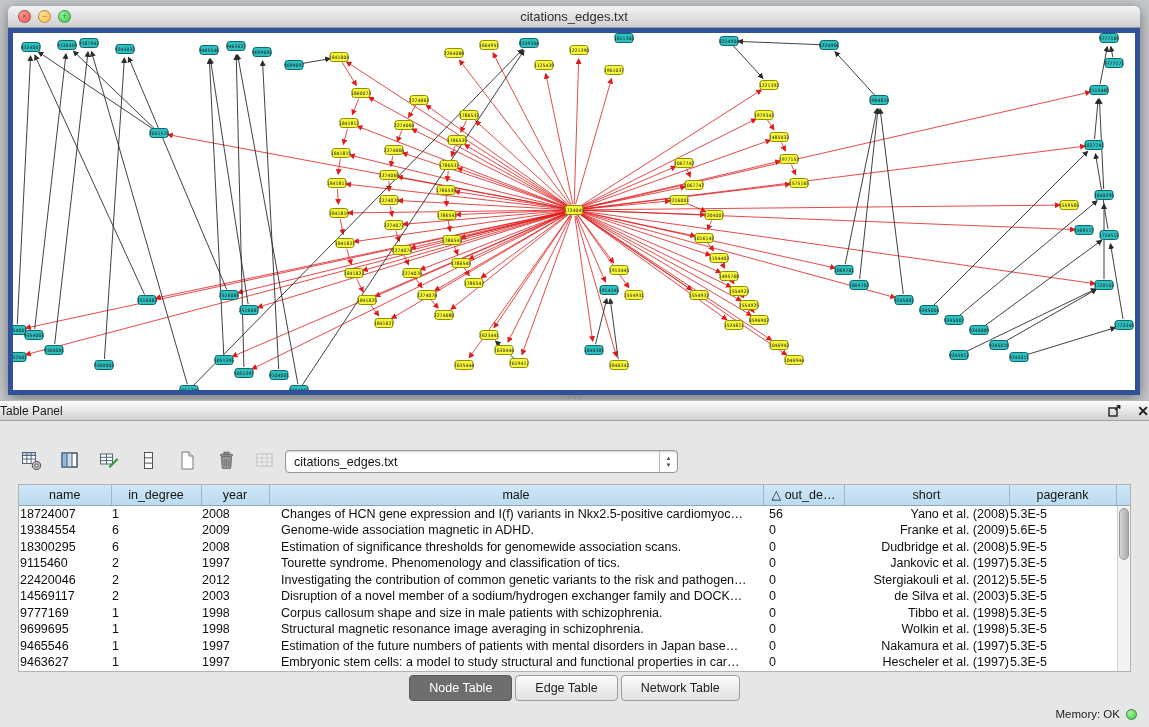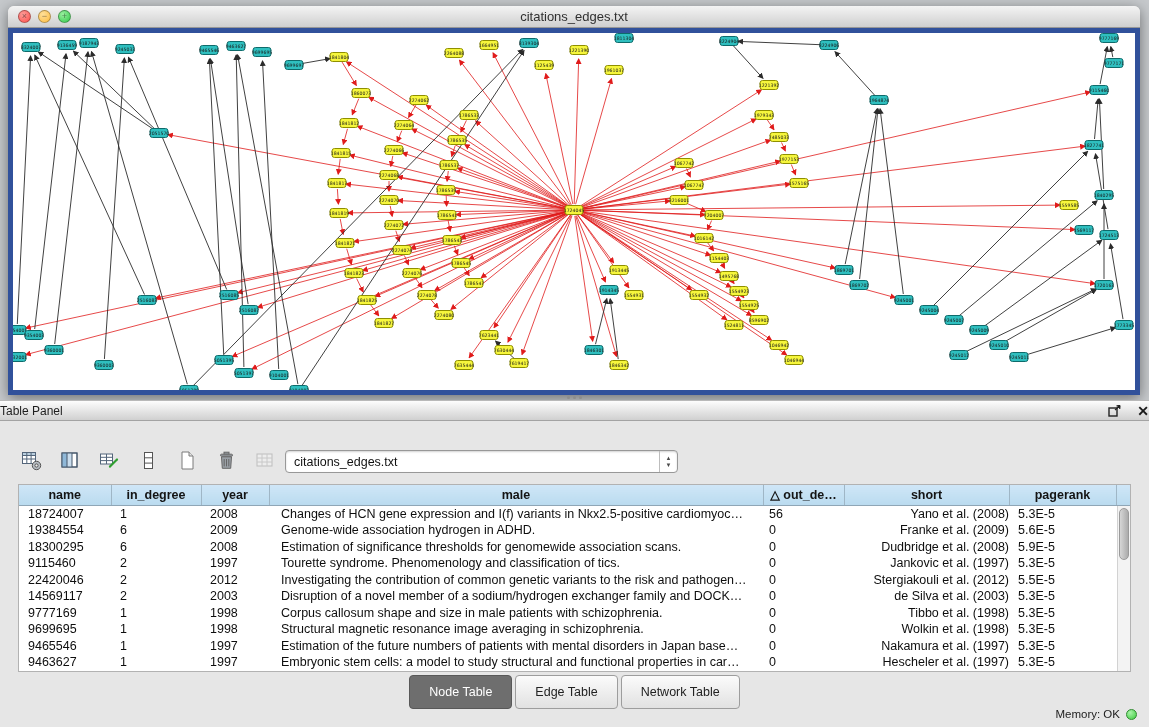--- a/index.html
+++ b/index.html
@@ -46,33 +46,33 @@
   .combo{position:absolute;left:285px;top:50px;width:393px;height:23px;background:#fff;border:1px solid #989898;
          border-radius:4px;display:flex;align-items:center;font-size:12.5px;color:#111;
          box-shadow:inset 0 1px 2px rgba(0,0,0,.18);cursor:pointer}
   .combo .val{flex:1;padding-left:8px;white-space:nowrap;overflow:hidden}
   .combo .stepper{width:18px;align-self:stretch;border-left:1px solid #bdbdbd;display:flex;flex-direction:column;
                   align-items:center;justify-content:center;font-size:6px;color:#4a4a4a;line-height:1.15}
 
   .table-wrap{position:absolute;left:18px;top:84px;width:1113px;height:188px;background:#fff;border:1px solid #b2b2b2}
   table{border-collapse:collapse;table-layout:fixed;width:1111px;font-size:12.5px}
   thead th{height:20px;background:linear-gradient(var(--header-blue),#badbef);border-right:1px solid #9fb6c6;
-           border-bottom:1px solid #8fa6b6;font-weight:bold;color:#141414;overflow:hidden;white-space:nowrap;cursor:pointer}
+           border-bottom:1px solid #8fa6b6;font-weight:normal;color:#141414;overflow:hidden;white-space:nowrap;cursor:pointer}
   thead th.filler{border-right:none;cursor:default}
   tbody td{height:16.5px;line-height:16.5px;white-space:nowrap;overflow:hidden;color:#0e0e0e;cursor:default}
-  td.c0,td.c1,td.c2,td.c6{padding-left:9px}
+  td.c0,td.c1,td.c2,td.c6{padding-left:1px}
   td.c3{padding-left:12px}
   td.c4{padding-left:6px}
   td.c5{text-align:right}
   .vscroll{position:absolute;right:0;top:21px;width:13px;bottom:0;background:#f3f3f3;border-left:1px solid #d2d2d2}
   .vthumb{position:absolute;left:1px;top:2px;width:10px;height:52px;border-radius:5px;border:1px solid #9a9a9a;
           background:linear-gradient(90deg,#d6d6d6,#ababab)}
 
   .tabbar{position:absolute;left:0;right:0;top:275px;display:flex;justify-content:center;gap:3px}
-  .tab{height:34px;padding:0 19px;font-size:12.5px;display:flex;align-items:center;border:1px solid #9d9d9d;
+  .tab{height:26px;padding:0 19px;font-size:12.5px;display:flex;align-items:center;border:1px solid #9d9d9d;
        border-radius:4px;background:linear-gradient(#fbfbfb,#e1e1e1);color:#222;cursor:pointer}
   .tab.sel{background:var(--tab-selected);color:#fff;border-color:#585858}
 
   .statusbar{position:absolute;right:12px;top:308px;display:flex;align-items:center;gap:6px}
   .mem{font-size:11.5px;color:#222}
   .dot{width:11px;height:11px;border-radius:50%;border:1px solid #2e8b2e;
        background:radial-gradient(circle at 35% 30%,#a8f3a8,var(--status-green))}
 </style>
 </head>
 <body>
@@ -814,21 +814,21 @@
             <td class="c2">2008</td>
             <td class="c3">Changes of HCN gene expression and I(f) variants in Nkx2.5-positive cardiomyoc…</td>
             <td class="c4">56</td>
             <td class="c5">Yano et al. (2008)</td>
             <td class="c6">5.3E-5</td>
           </tr>
           <tr>
             <td class="c0">19384554</td>
             <td class="c1">6</td>
             <td class="c2">2009</td>
-            <td class="c3">Genome-wide association hydrogen in ADHD.</td>
+            <td class="c3">Genome-wide association magnetic in ADHD.</td>
             <td class="c4">0</td>
             <td class="c5">Franke et al. (2009)</td>
             <td class="c6">5.6E-5</td>
           </tr>
           <tr>
             <td class="c0">18300295</td>
             <td class="c1">6</td>
             <td class="c2">2008</td>
             <td class="c3">Estimation of significance thresholds for genomewide association scans.</td>
             <td class="c4">0</td>

